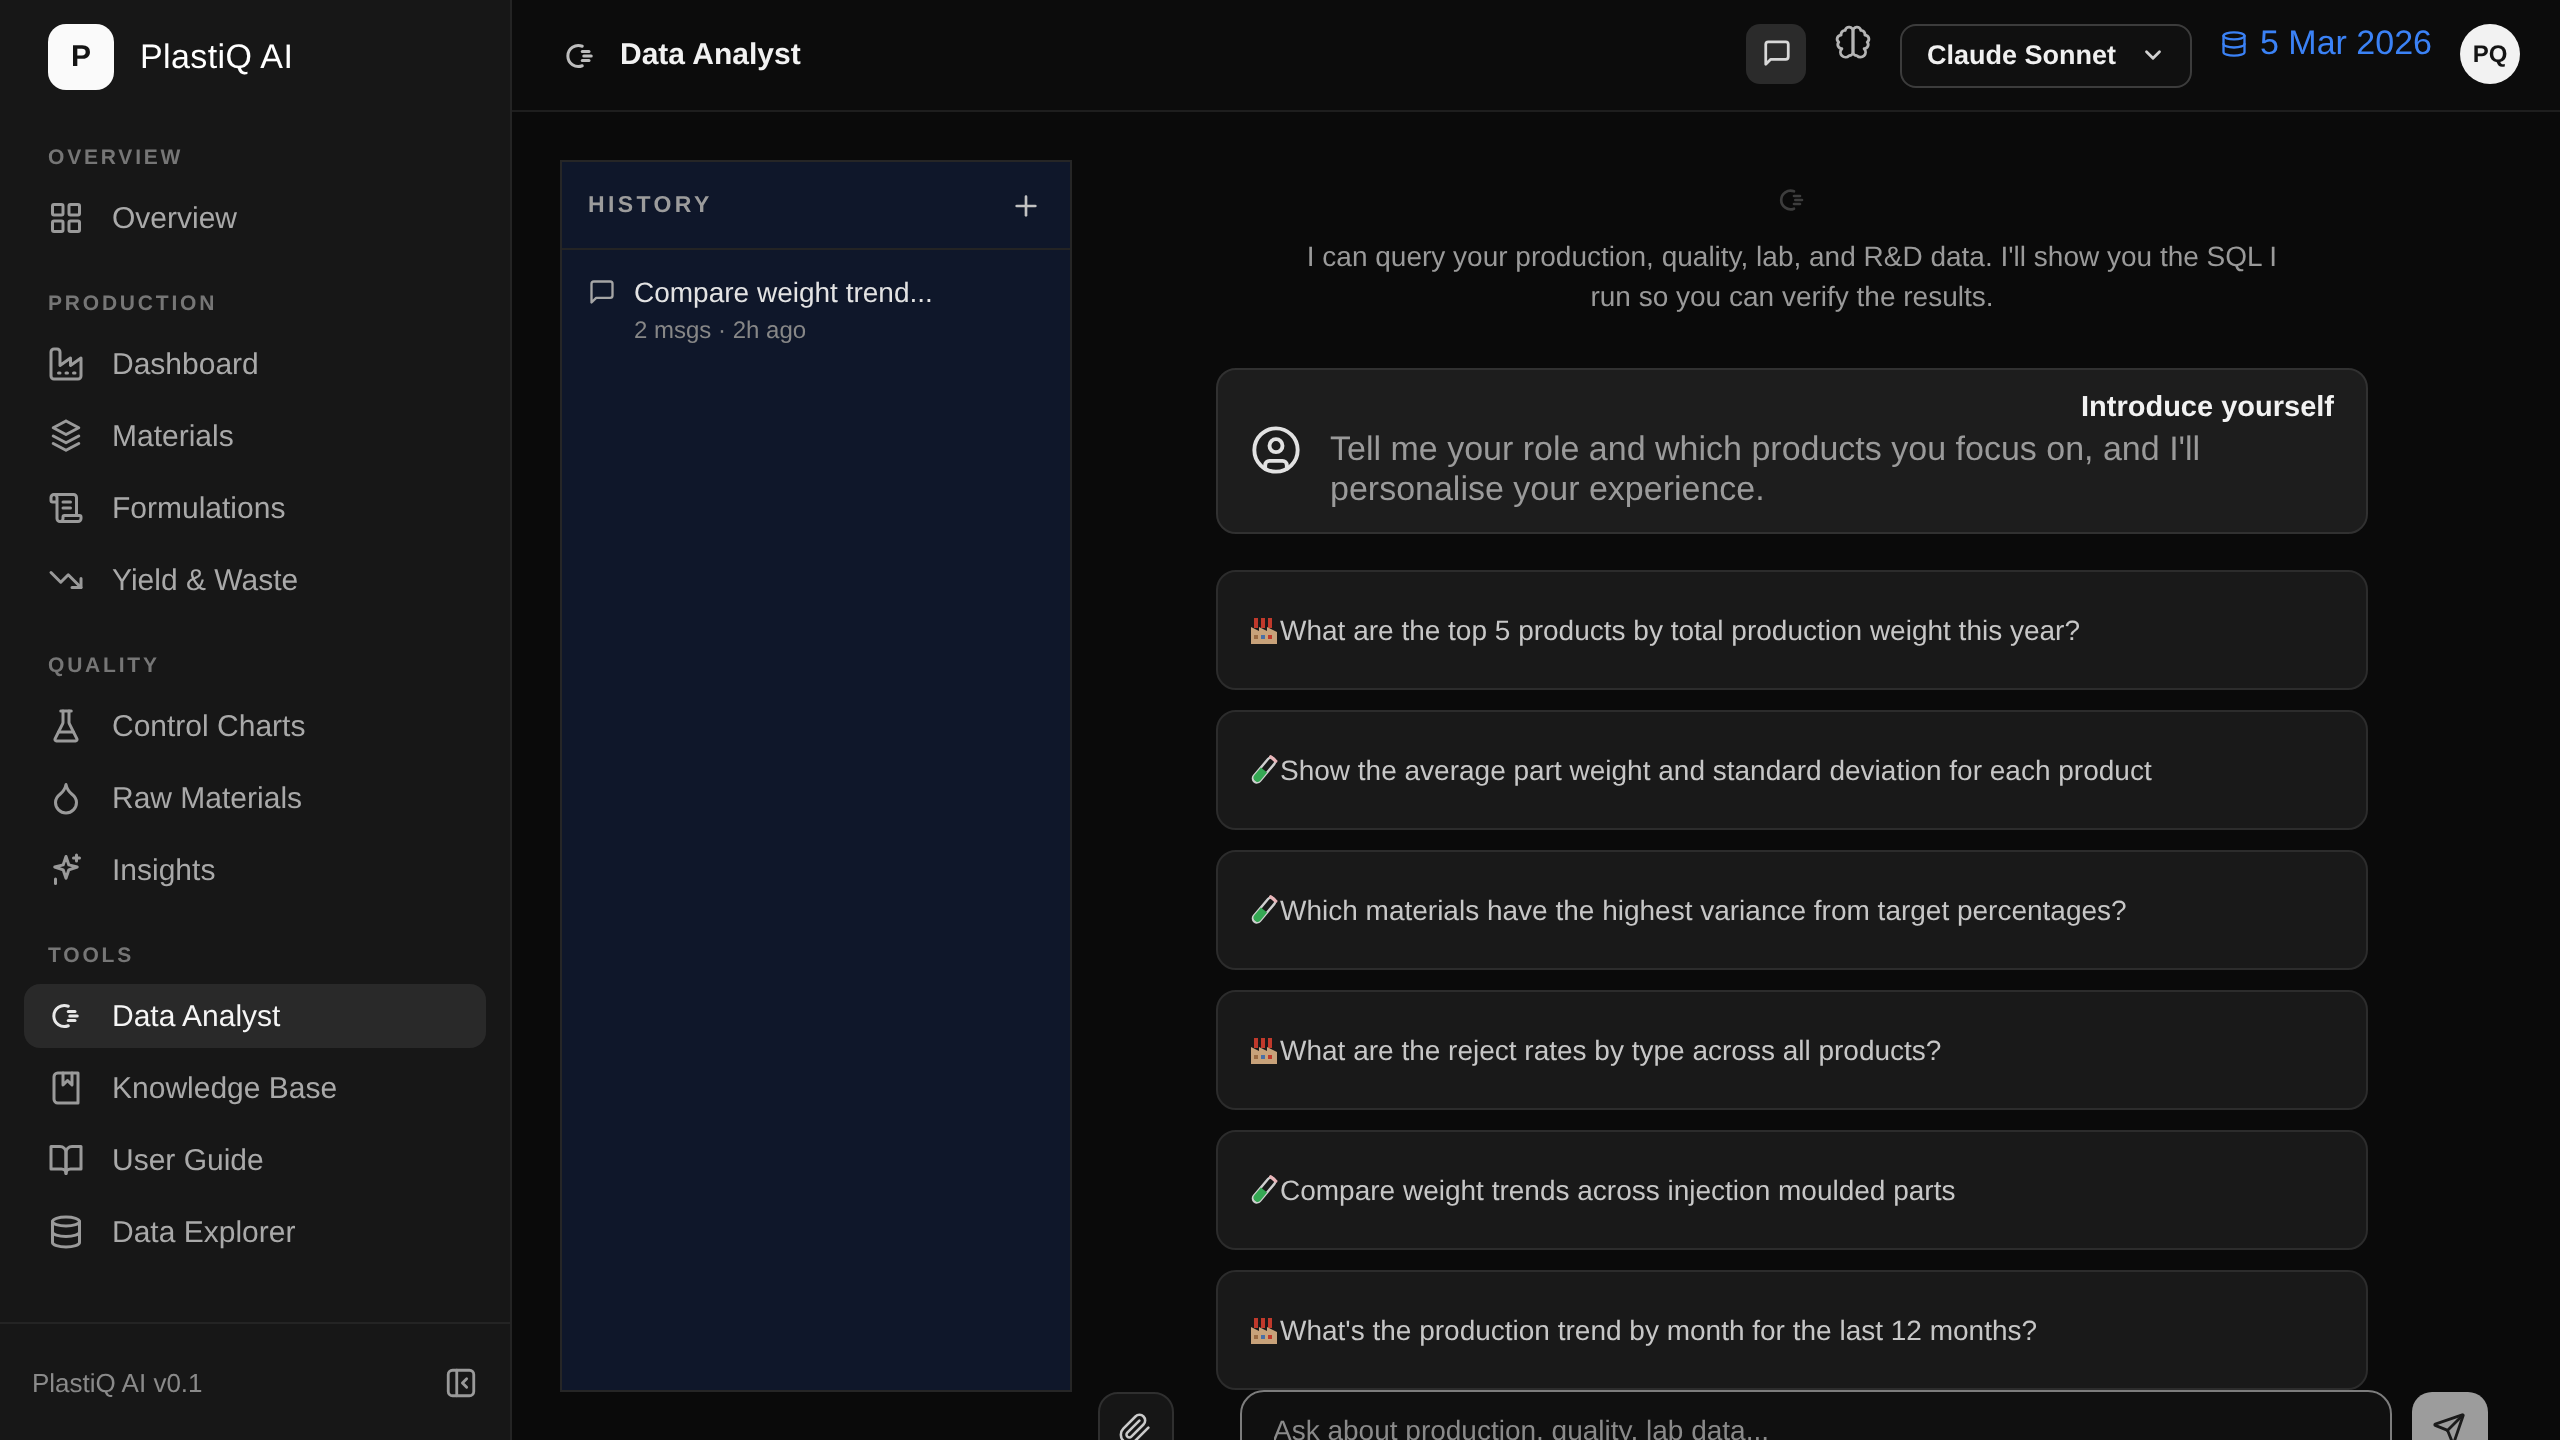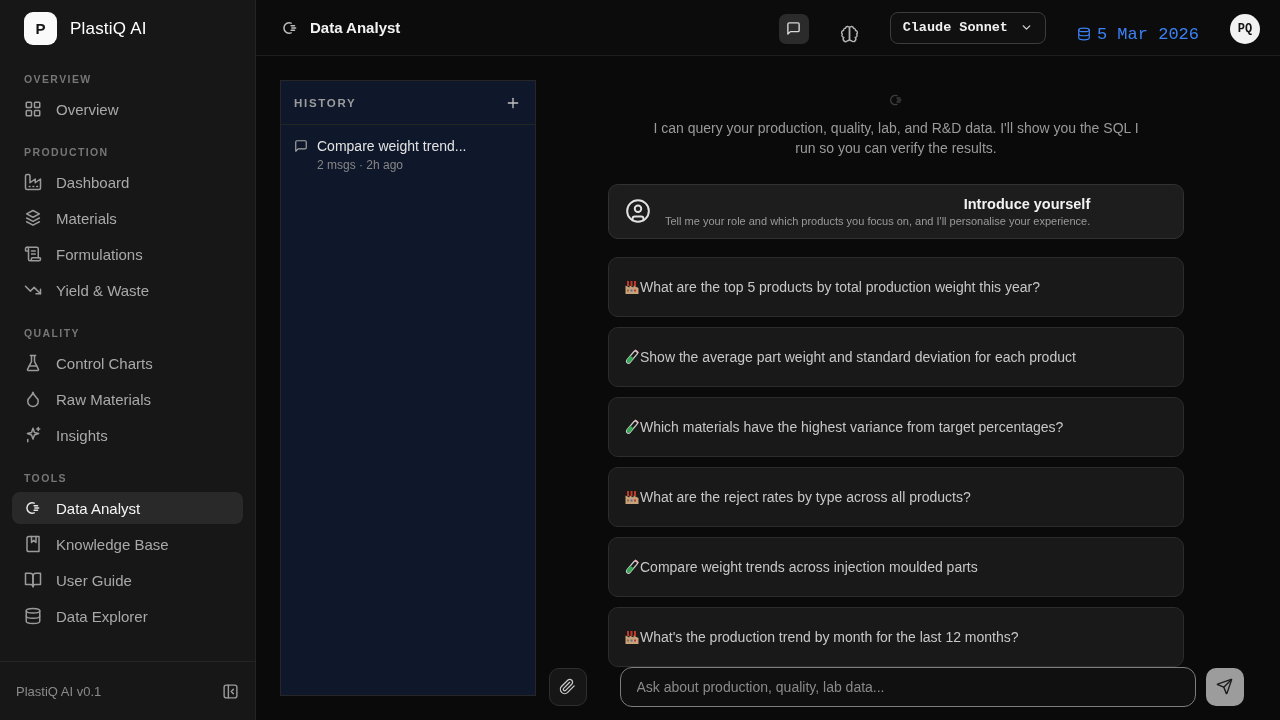--- a/index.html
+++ b/index.html
@@ -24,21 +24,21 @@
   .nav-item.selected .nicon { color: #e8e8e8; }
   .sidebar-footer { border-top: 1px solid #242424; height: 59px; min-height: 59px; padding: 0 16px; display: flex; align-items: center; justify-content: space-between; color: #8a8a8a; font-size: 13px; }
   .collapse-btn { color: #9a9a9a; cursor: pointer; }
 
   
   .main { flex: 1; display: flex; flex-direction: column; min-width: 0; }
   .topbar { height: 56px; min-height: 56px; background: #0c0c0c; border-bottom: 1px solid #1e1e1e; display: flex; align-items: center; justify-content: space-between; padding: 0 20px 0 25px; }
   .topbar-left { display: flex; align-items: center; gap: 11px; }
   .topbar-title { font-size: 15px; font-weight: 600; color: #f2f2f2; }
   .topbar-boticon { color: #bdbdbd; }
-  .topbar-right { display: flex; align-items: flex-end; gap: 31px; font-family: Liberation Mono, monospace; }
+  .topbar-right { display: flex; align-items: flex-start; gap: 14px; }
   .chat-toggle { width: 30px; height: 30px; border-radius: 7px; background: #2b2b2b; display: flex; align-items: center; justify-content: center; color: #d8d8d8; cursor: pointer; }
   .brain-btn { color: #b5b5b5; cursor: pointer; }
   .model-select { display: flex; align-items: center; gap: 12px; height: 32px; padding: 0 12px; border: 1px solid #3c3c3c; border-radius: 8px; background: #101010; font-size: 13.5px; font-weight: 600; color: #f0f0f0; cursor: pointer; }
   .model-select .chev { color: #d0d0d0; }
   .date-chip { display: flex; align-items: center; gap: 6px; color: #3b82f6; font-size: 17px; }
   .avatar { width: 30px; height: 30px; border-radius: 50%; background: #f2f2f2; color: #141414; font-size: 12px; font-weight: 700; display: flex; align-items: center; justify-content: center; cursor: pointer; }
 
   
   .content { flex: 1; display: flex; padding: 24px; min-height: 0; }
 
@@ -52,21 +52,21 @@
   .history-item-meta { margin-left: 23px; margin-top: 4px; font-size: 12px; color: #878787; }
 
   .chat { flex: 1; display: flex; flex-direction: column; align-items: center; padding-top: 12px; min-width: 0; }
   .hero-bot { color: #3d3d3d; }
   .hero-title { margin-top: 15px; font-size: 20px; font-weight: 700; color: #f5f5f5; letter-spacing: .2px; }
   .hero-sub { margin-top: 10px; width: 486px; text-align: center; color: #9a9a9a; font-size: 14px; line-height: 1.45; }
 
   .intro-card { margin-top: 25px; width: 576px; background: #1d1d1d; border: 1px solid #313131; border-radius: 10px; padding: 11px 16px; display: flex; align-items: center; gap: 14px; cursor: pointer; }
   .intro-icon { color: #e2e2e2; }
   .intro-title { font-size: 14.5px; font-weight: 700; color: #f2f2f2; text-align: right; }
-  .intro-sub { font-size: 11px; color: #9a9a9a; margin-top: 3px; }
+  .intro-sub { font-size: 17px; color: #9a9a9a; margin-top: 3px; }
 
   .suggestions { margin-top: 18px; display: flex; flex-direction: column; gap: 10px; }
   .suggestion { width: 576px; height: 60px; background: #191919; border: 1px solid #2c2c2c; border-radius: 10px; display: flex; align-items: center; gap: 0; padding: 0 15px; color: #c7c7c7; font-size: 14px; cursor: pointer; }
 
   .composer { margin-top: auto; margin-bottom: 13px; display: flex; align-items: center; gap: 10px; }
   .attach-btn { width: 38px; height: 38px; border: 1px solid #2f2f2f; border-radius: 10px; background: #161616; color: #cacaca; display: flex; align-items: center; justify-content: center; cursor: pointer; }
   .composer-input { width: 576px; height: 40px; background: #101010; border: 1.5px solid #7d7d7d; border-radius: 12px; padding: 0 16px; color: #d946ef; font-size: 14px; outline: none; font-family: "Liberation Sans", sans-serif; margin-left: 23px; }
   .composer-input::placeholder { color: #8a8a8a; }
   .send-btn { width: 38px; height: 38px; border: none; border-radius: 10px; background: #9c9c9c; color: #1b1b1b; display: flex; align-items: center; justify-content: center; cursor: pointer; }
 </style>

